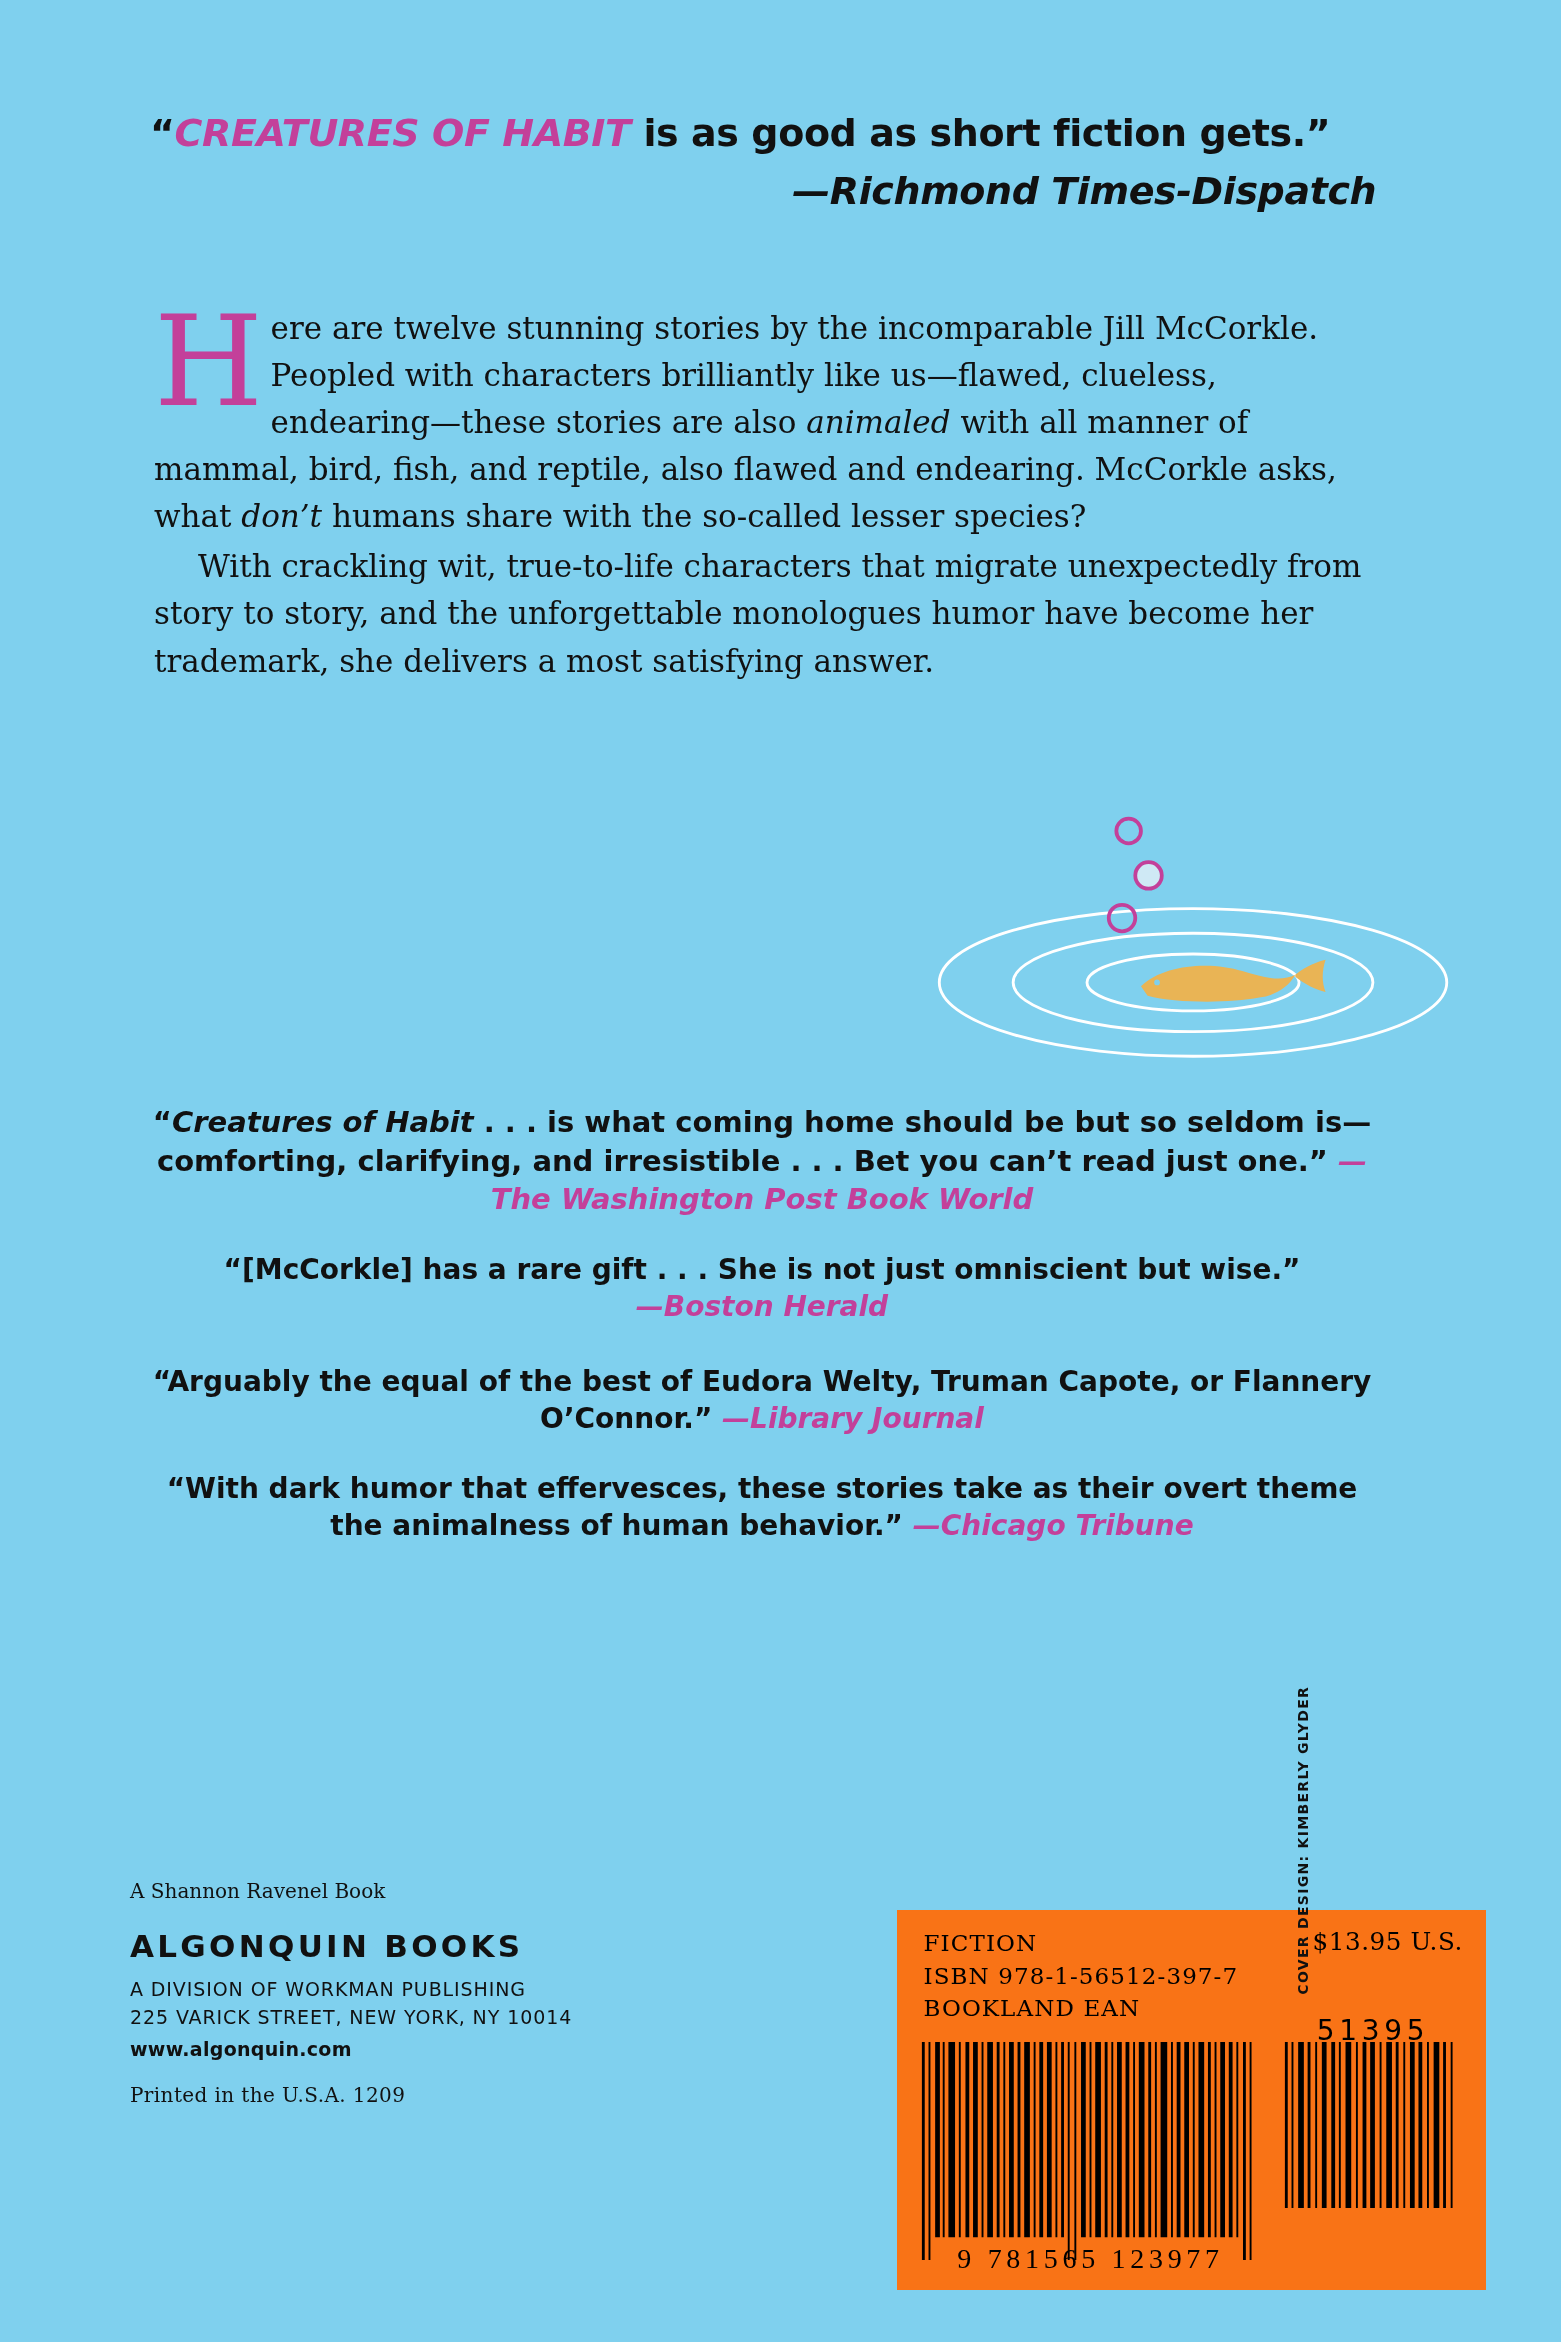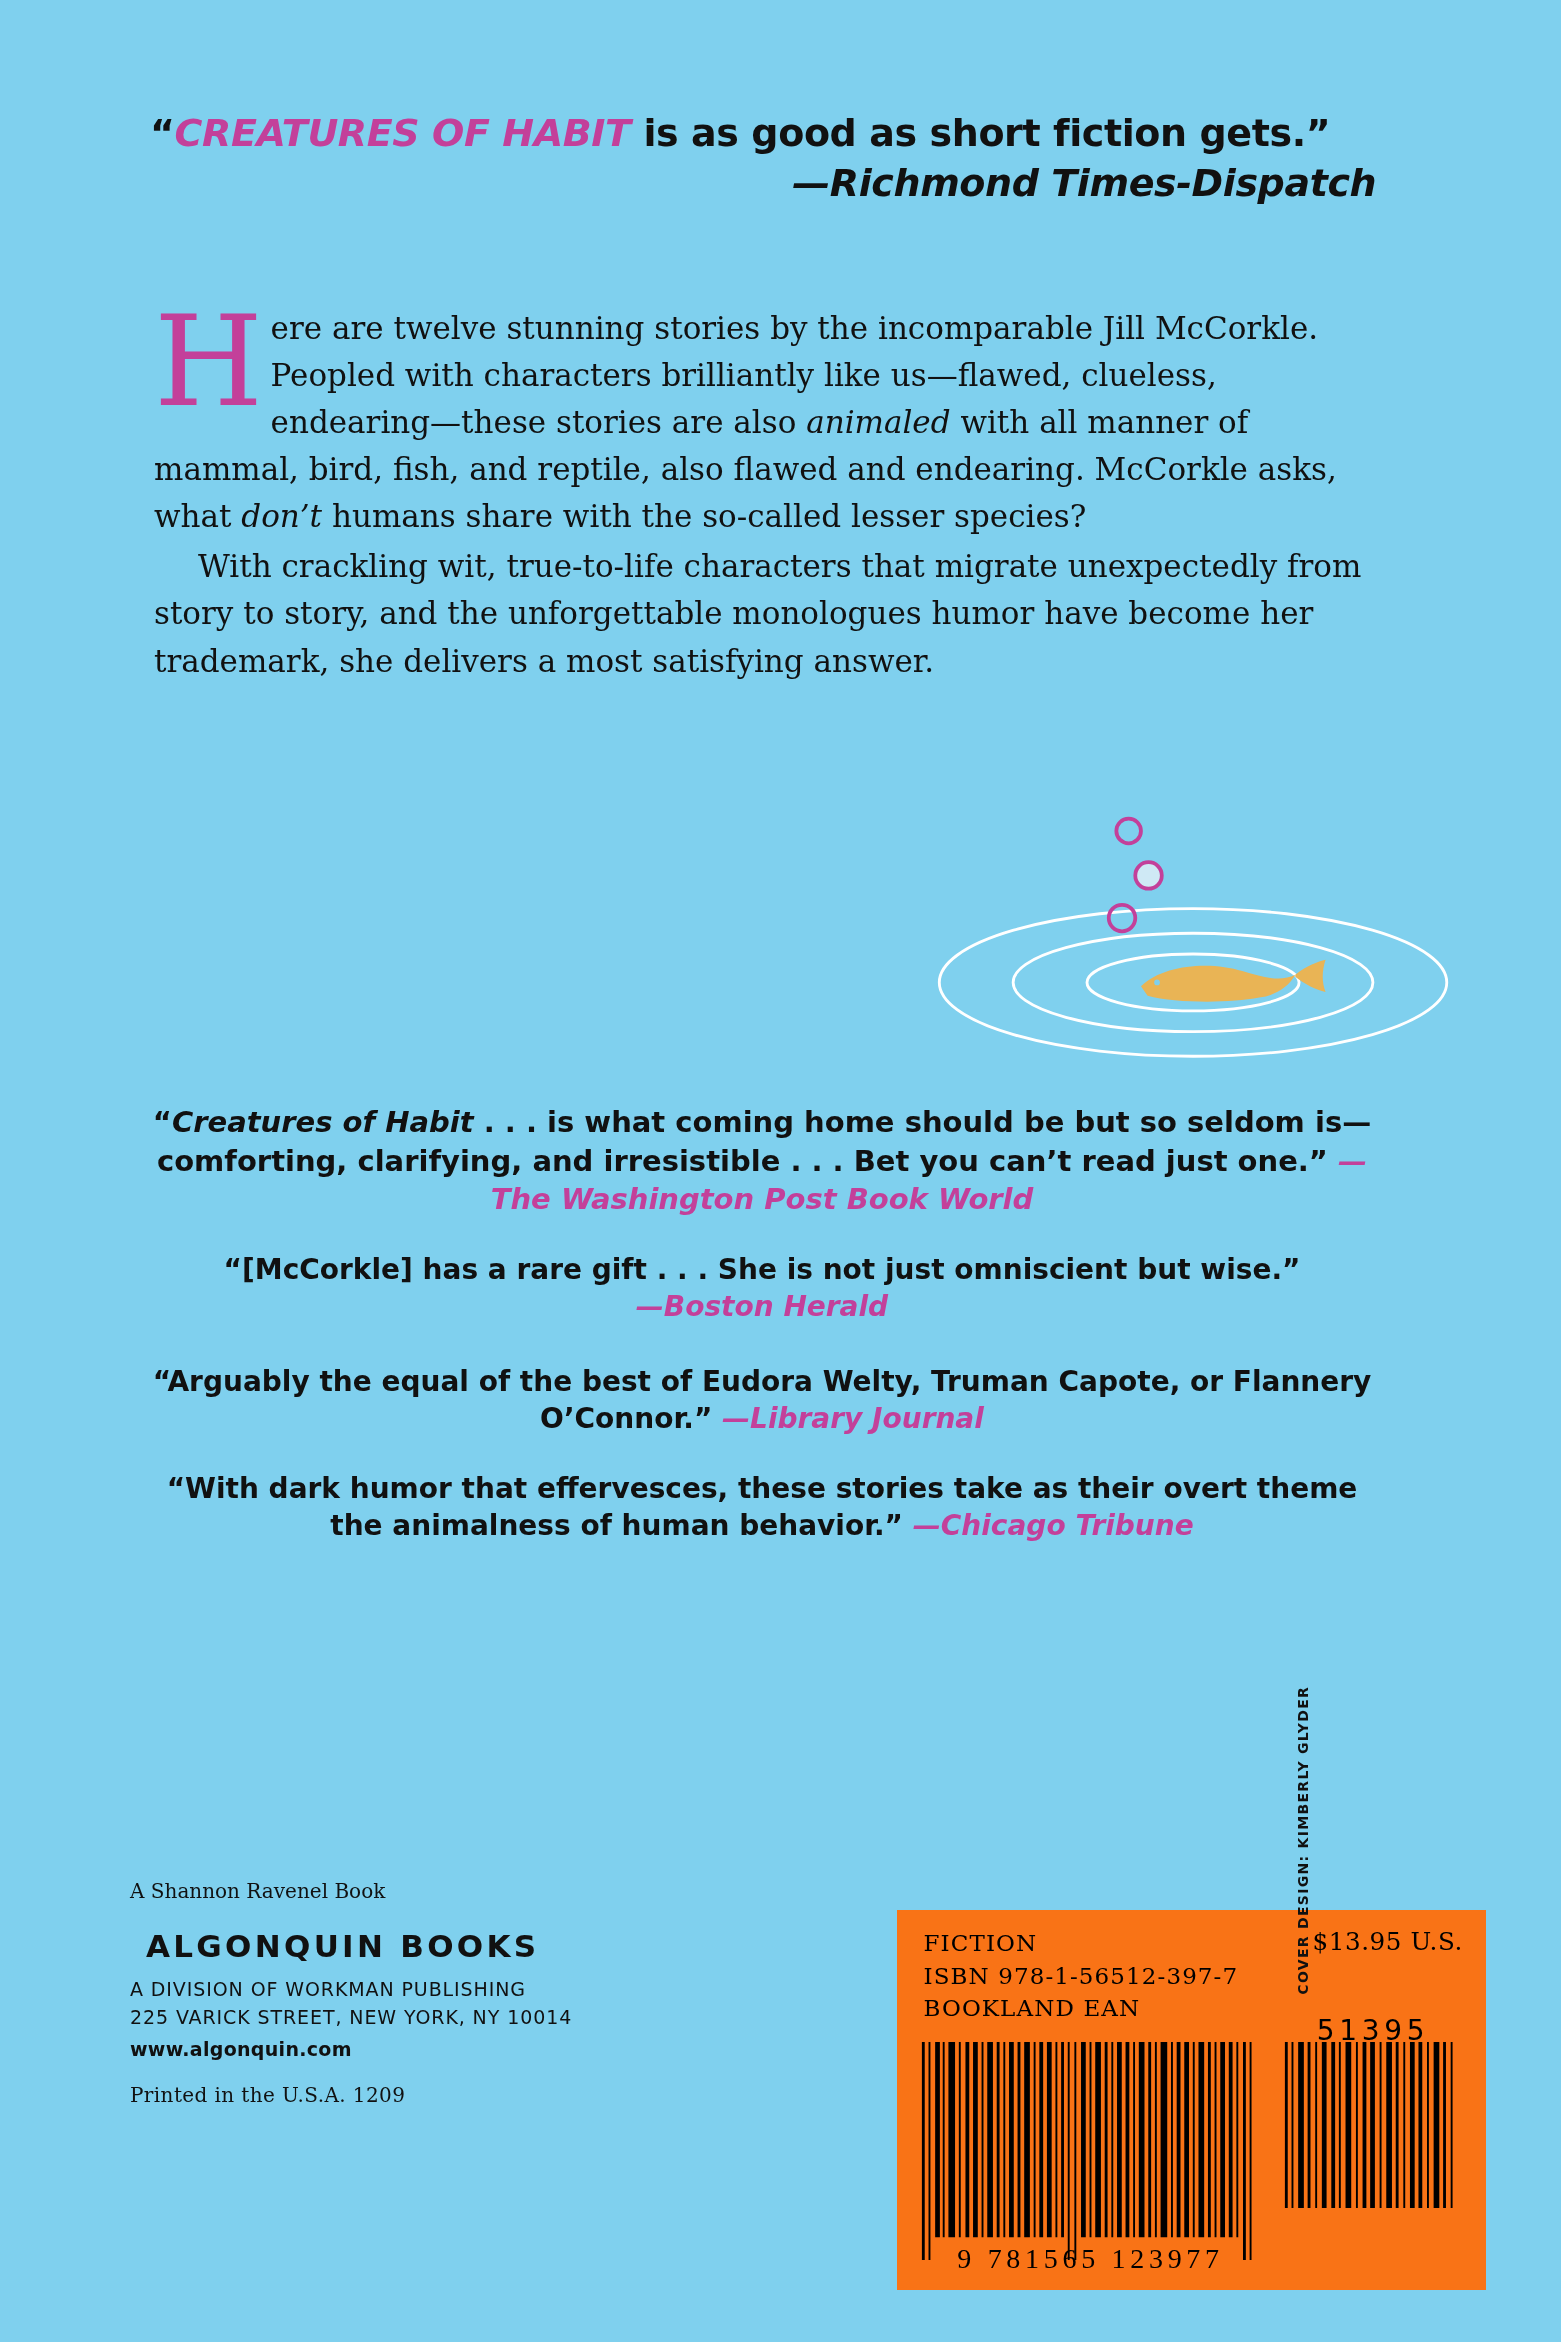--- a/index.html
+++ b/index.html
@@ -37,21 +37,21 @@
   }
   .top-quote .title-em {
     color: #c3409a;
     font-style: italic;
   }
   .top-quote .source {
     display: block;
     text-align: right;
     font-style: italic;
     color: #111111;
-    margin-top: 1px;
+    margin-top: 9px;
     padding-right: 3.8px;
   }
 
   
   .blurb {
     position: absolute;
     left: 154px;
     top: 305px;
     width: 1221px;
     font-family: "DejaVu Serif", serif;
@@ -125,21 +125,20 @@
     font-family: "DejaVu Serif", serif;
     font-size: 20px;
     margin-bottom: 24.6px;
   }
   .pub-name {
     font-family: "DejaVu Sans", sans-serif;
     font-weight: bold;
     font-size: 31px;
     letter-spacing: 3.3px;
     margin-bottom: 11.4px;
-    margin-left: 16px;
   }
   .pub-line {
     font-family: "DejaVu Sans", sans-serif;
     font-size: 19px;
     letter-spacing: 0.9px;
     line-height: 1.5;
   }
   .pub-url {
     font-family: "DejaVu Sans", sans-serif;
     font-weight: bold;

